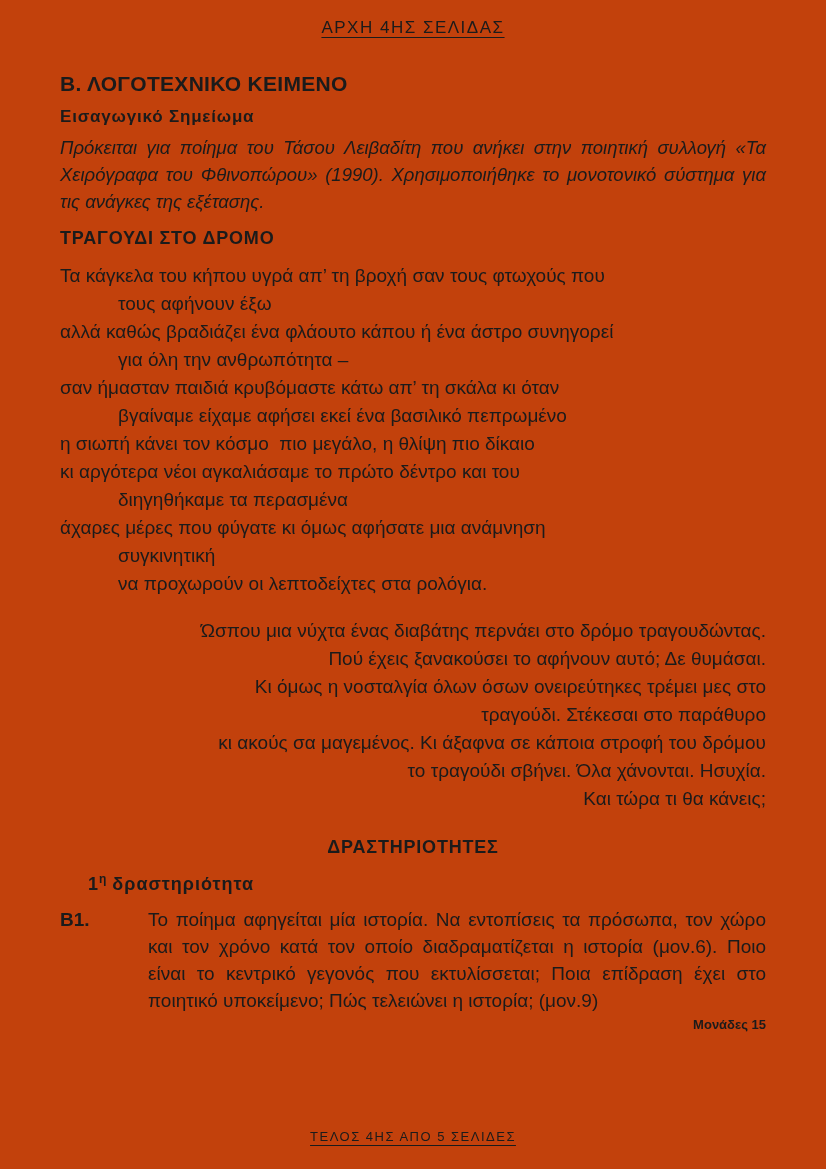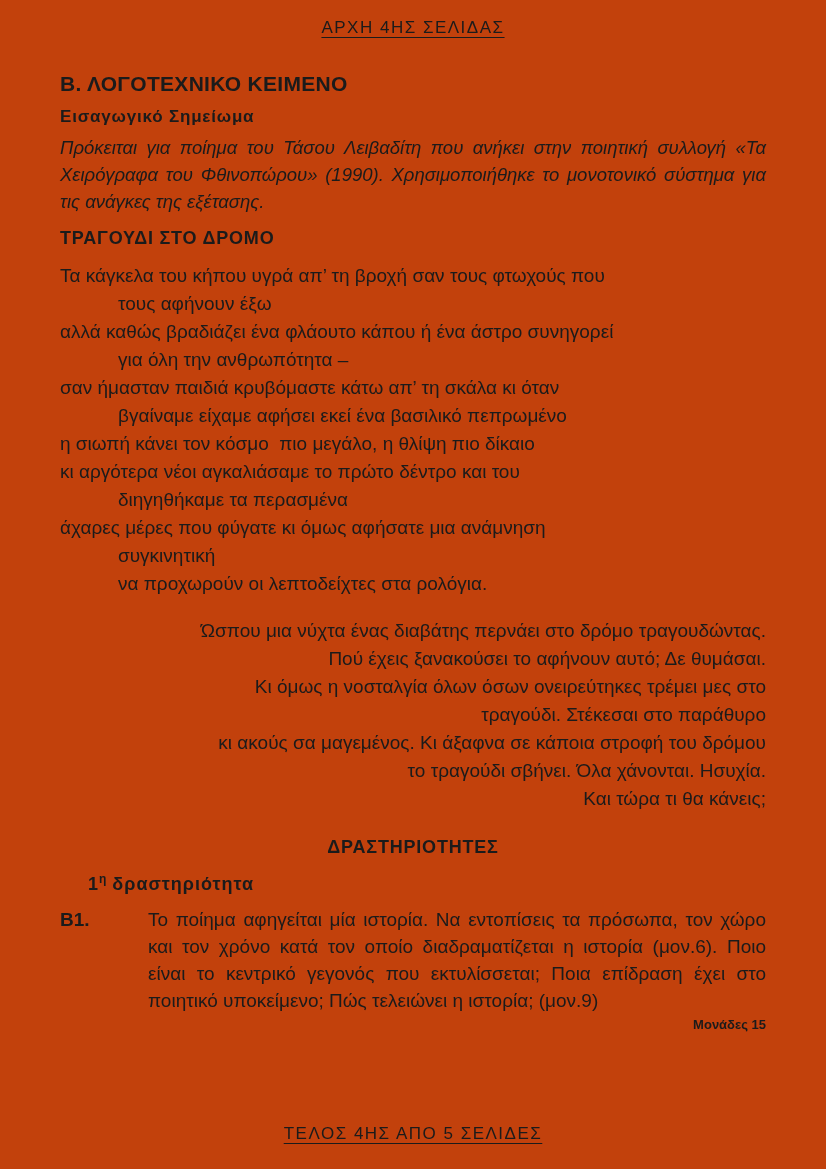--- a/index.html
+++ b/index.html
@@ -107,21 +107,21 @@
     text-align: right;
     font-size: 13px;
     font-weight: bold;
   }
   .page-footer {
     position: absolute;
     left: 0;
     right: 0;
     bottom: 25px;
     text-align: center;
-    font-size: 17px;
+    font-size: 13px;
     letter-spacing: 1.5px;
   }
   .page-footer span {
     text-decoration: underline;
     text-underline-offset: 4px;
   }
 </style>
 </head>
 <body>
 

